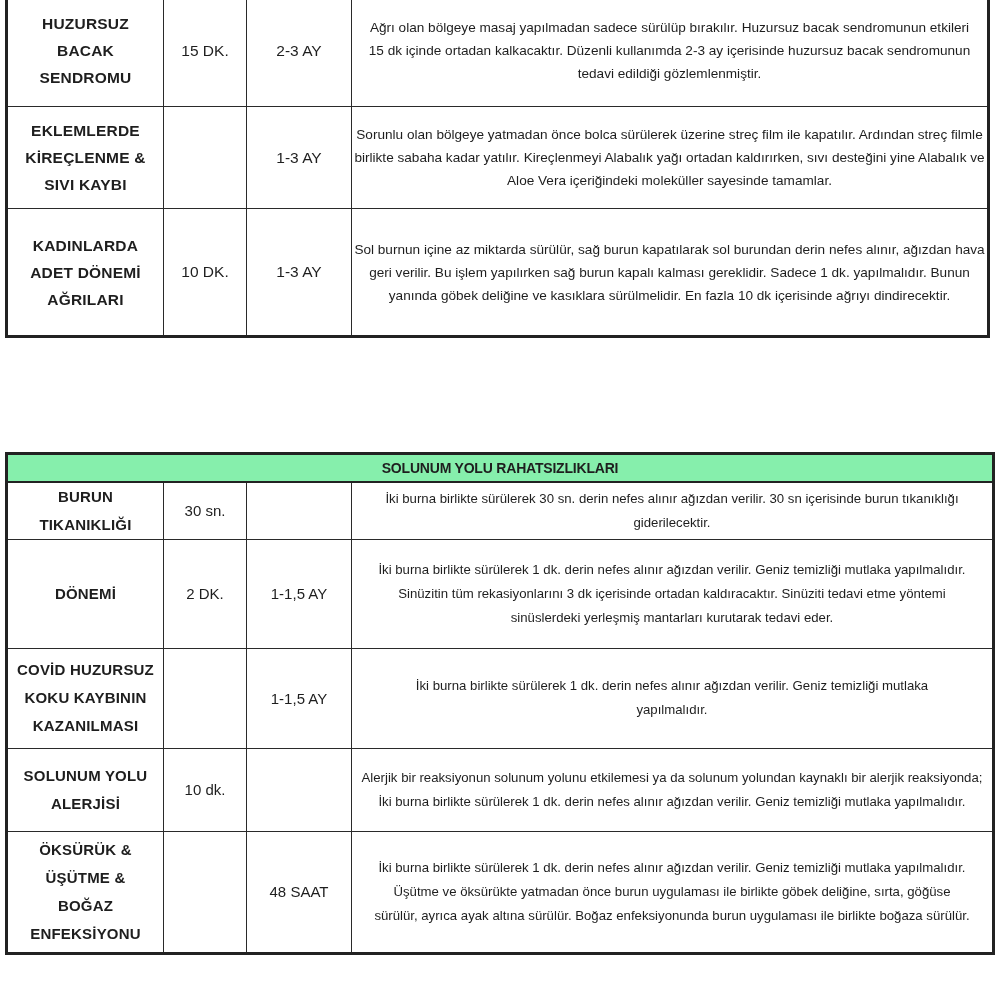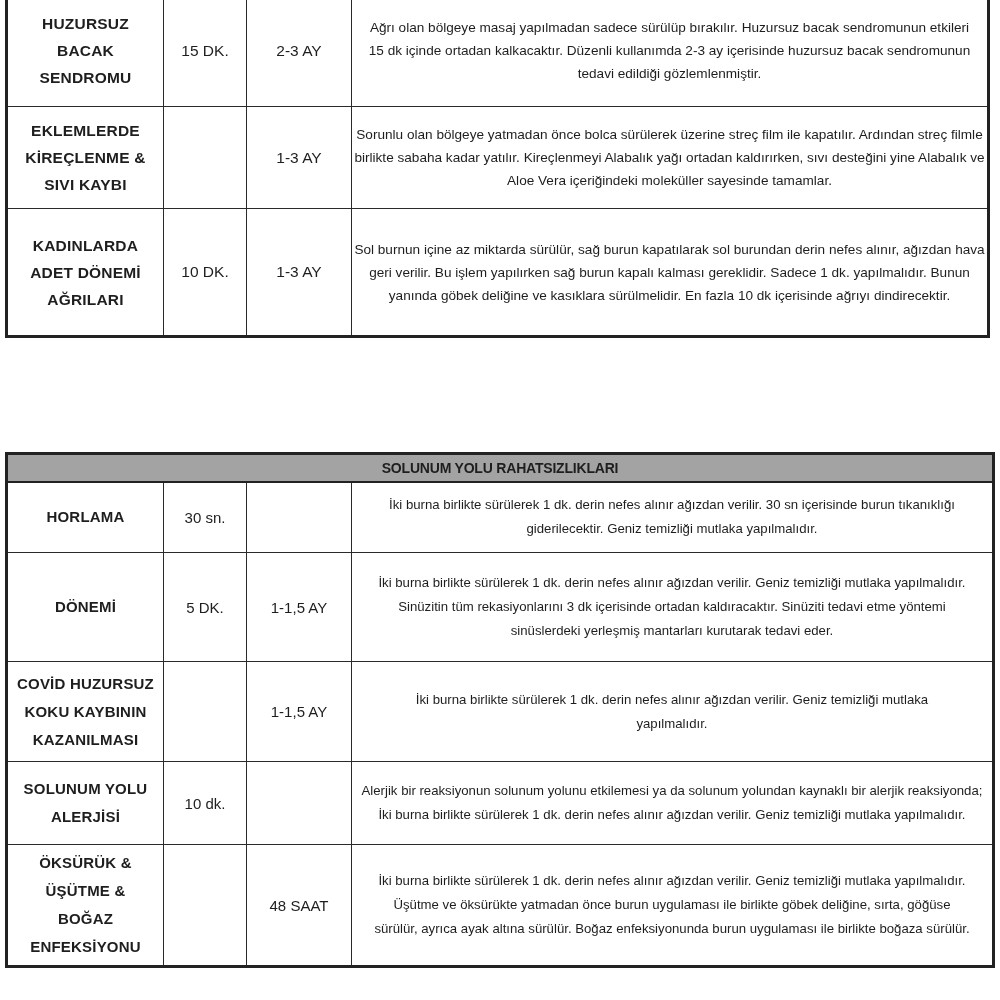--- a/index.html
+++ b/index.html
@@ -9,21 +9,21 @@
   td { border: 1.5px solid #2a2a2a; text-align: center; vertical-align: middle;
        padding: 0 4px; box-sizing: border-box; }
   .t1 { left: 5px; top: -8px; width: 985px; border: 3px solid #222; }
   .t2 { left: 5px; top: 452px; width: 990px; border: 3px solid #222; }
   .name { font-weight: bold; font-size: 15.5px; line-height: 27px; letter-spacing: 0.2px; }
   .dur, .period { font-size: 15.5px; }
   .desc { font-size: 13.6px; line-height: 23px; }
   .t2 .name { font-size: 15px; line-height: 28px; }
   .t2 .desc { font-size: 13.2px; line-height: 24px; }
   .t2 .dur, .t2 .period { font-size: 15px; }
-  .hdr { background: #a3a3a3; font-weight: bold; font-size: 14px; height: 28px;
+  .hdr { background: #86efac; font-weight: bold; font-size: 14px; height: 28px;
          border-bottom: 2.5px solid #222; letter-spacing: -0.2px; }
   col.c1 { width: 157px; } col.c2 { width: 83px; } col.c3 { width: 105px; }
 </style>
 </head>
 <body>
 
 <table class="t1">
   <colgroup>
       <col class="c1">
       <col class="c2">
@@ -56,29 +56,29 @@
   <colgroup>
       <col class="c1">
       <col class="c2">
       <col class="c3">
       <col>
     </colgroup>
   <tbody>
       <tr>
     <td class="hdr" colspan="4">SOLUNUM YOLU RAHATSIZLIKLARI</td>
   </tr>
-  <tr style="height:71px">
-    <td class="name">HORLAMA</td>
+  <tr style="height:57px">
+    <td class="name" style="padding:0 20px">BURUN TIKANIKLIĞI</td>
     <td class="dur">30 sn.</td>
     <td class="period"></td>
-    <td class="desc">İki burna birlikte sürülerek 1 dk. derin nefes alınır ağızdan verilir. 30 sn içerisinde burun tıkanıklığı giderilecektir. Geniz temizliği mutlaka yapılmalıdır.</td>
+    <td class="desc">İki burna birlikte sürülerek 30 sn.  derin nefes alınır ağızdan verilir. 30 sn içerisinde burun tıkanıklığı giderilecektir.</td>
   </tr>
   <tr style="height:109px">
     <td class="name">DÖNEMİ</td>
-    <td class="dur">5 DK.</td>
+    <td class="dur">2 DK.</td>
     <td class="period">1-1,5 AY</td>
     <td class="desc" style="padding:0 18px">İki burna birlikte sürülerek 1 dk. derin nefes alınır ağızdan verilir. Geniz temizliği mutlaka yapılmalıdır. Sinüzitin tüm rekasiyonlarını 3 dk içerisinde ortadan kaldıracaktır. Sinüziti tedavi etme yöntemi sinüslerdeki yerleşmiş mantarları kurutarak tedavi eder.</td>
   </tr>
   <tr style="height:100px">
     <td class="name" style="padding:0 2px">COVİD HUZURSUZ KOKU KAYBININ KAZANILMASI</td>
     <td class="dur"></td>
     <td class="period">1-1,5 AY</td>
     <td class="desc" style="padding:0 40px">İki burna birlikte sürülerek 1 dk. derin nefes alınır ağızdan verilir. Geniz temizliği mutlaka yapılmalıdır.</td>
   </tr>
   <tr style="height:83px">

